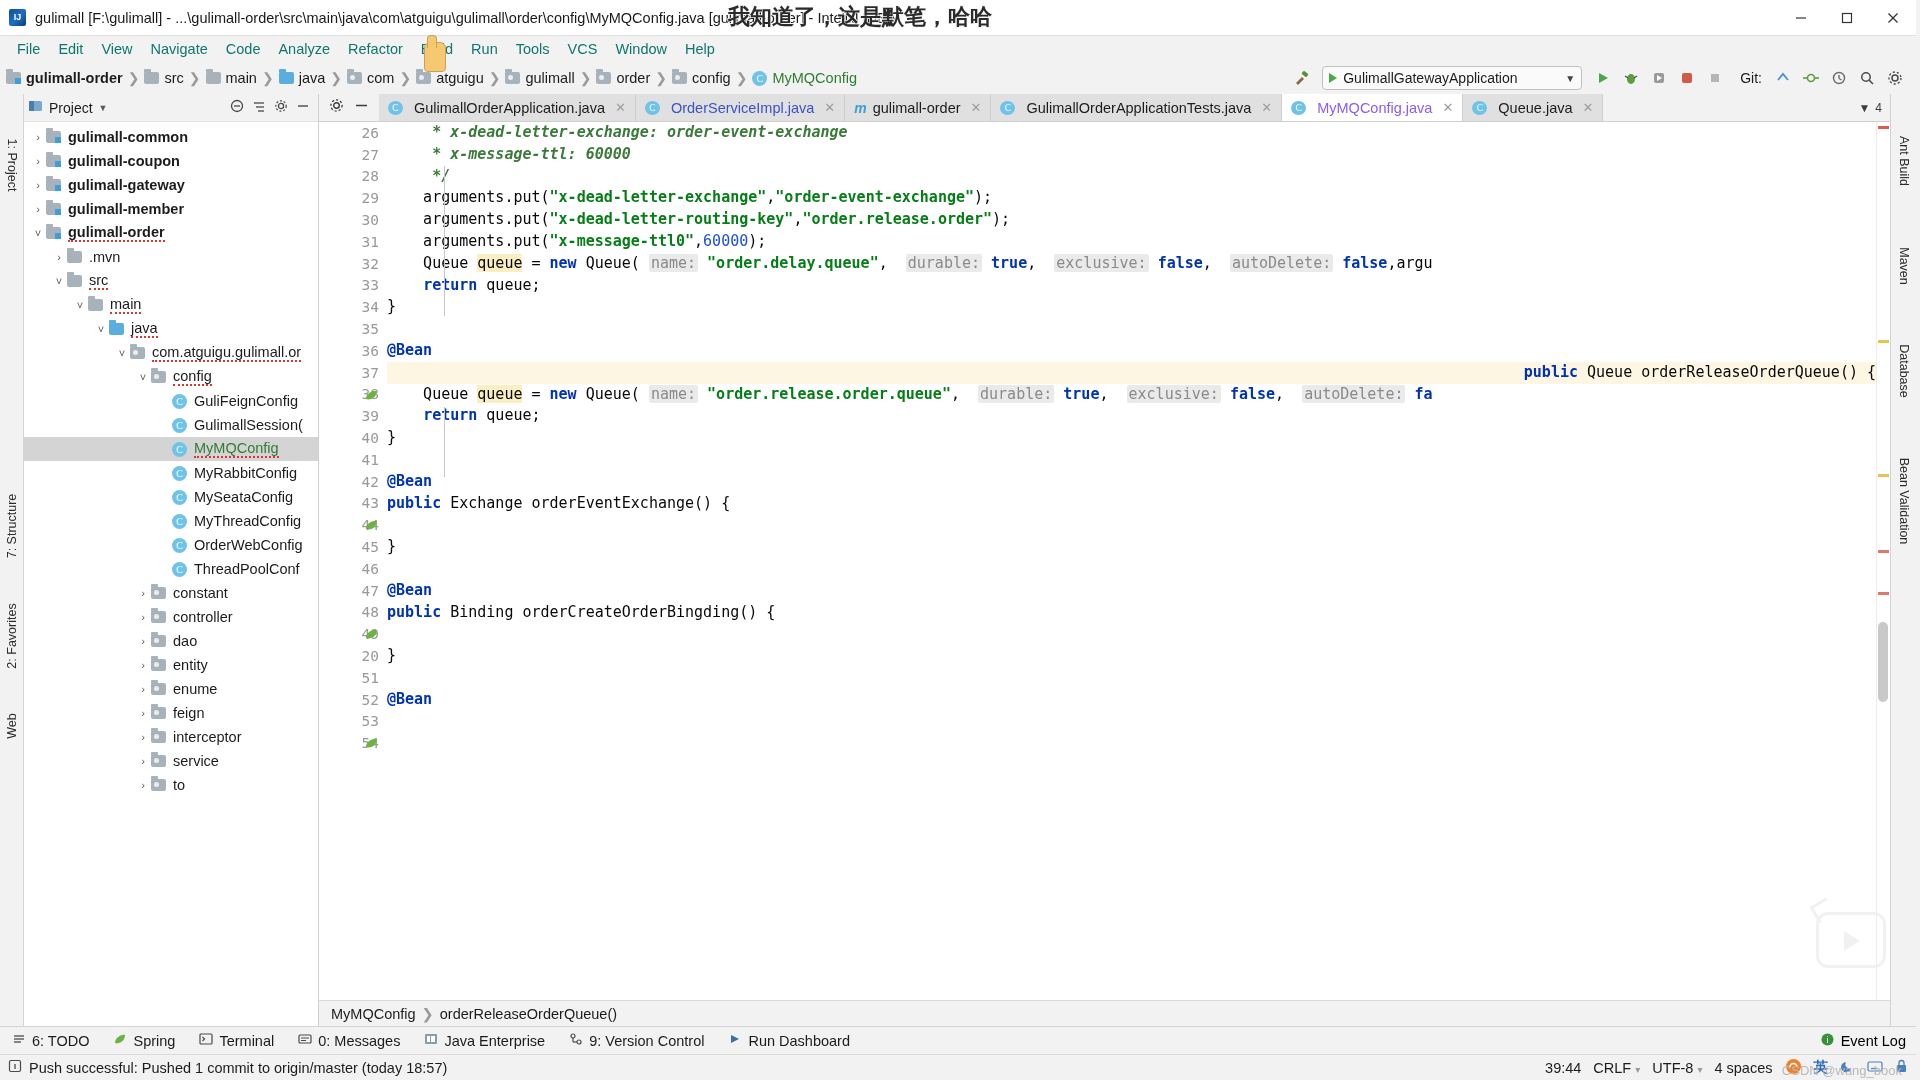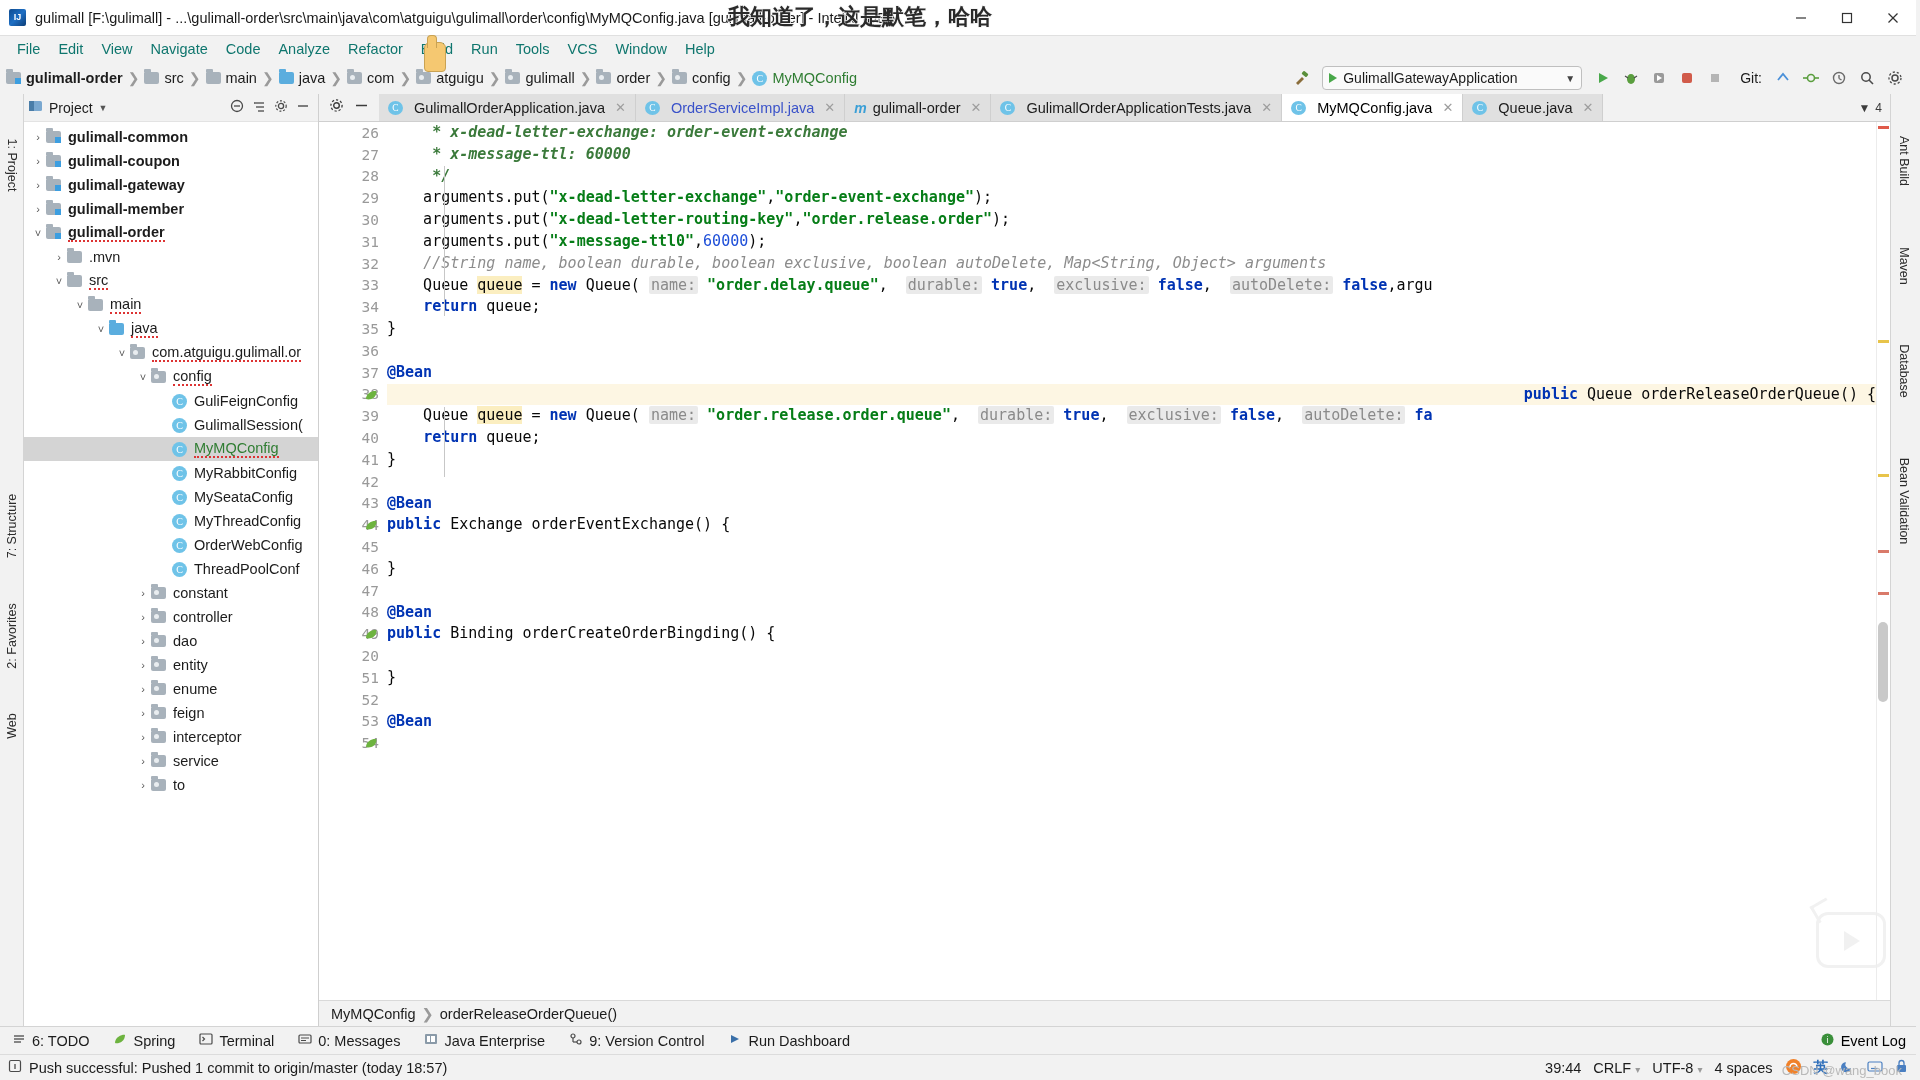--- a/index.html
+++ b/index.html
@@ -88,21 +88,21 @@
   .editor { flex:1 1 auto; display:flex; flex-direction:column; min-width:0; background:#fff; }
   .tabbar { height:28px; background:#f2f2f2; display:flex; align-items:stretch; border-bottom:1px solid #cfcfcf; }
   .tabbar-left { display:flex; align-items:center; gap:10px; padding:0 10px; flex:0 0 auto; color:#3c3c3c; }
   .etab { display:flex; align-items:center; gap:6px; padding:0 9px; font-size:14.5px; background:#e0e0e0;
           border-right:1px solid #cfcfcf; white-space:nowrap; color:#1c1c1c; }
   .etab.active { background:#fff; }
   .etab .x { color:#9d9d9d; font-size:13px; margin-left:4px; }
   .etab .cls-ic { width:14px;height:14px;line-height:14px;font-size:9.5px; }
   .etab .mic { color:#3b9fd6; font-style:italic; font-weight:bold; font-size:14px; }
   .etab .nm.blue { color:#3a52c9; }
-  .etab .nm.green { color:#000000; }
+  .etab .nm.green { color:#8b5cf6; }
   .tab-overflow { margin-left:auto; display:flex; align-items:center; gap:5px; padding:0 8px; font-size:12px; color:#3c3c3c;}
 
   .code-area { flex:1 1 auto; display:flex; position:relative; min-height:0; overflow:hidden; }
   .gutter { width:68px; background:#fff; flex:0 0 68px; position:relative; }
   .gline { height:21.8px; display:flex; align-items:center; justify-content:flex-end; padding-right:8px;
            color:#999; font-family:"DejaVu Sans Mono", monospace; font-size:14.5px; }
   .gbean { position:absolute; left:46px; width:14px; height:14px; }
   .codecol { flex:1 1 auto; position:relative; overflow:hidden; background:#fff; }
   .cline { height:21.8px; font-family:"DejaVu Sans Mono", monospace; font-size:15px; white-space:pre; color:#080808; line-height:21.8px; }
   .cline.hl { background:#fdf6e3;text-align:right; }
@@ -656,21 +656,20 @@
           </div>
         <div class="codecol" id="code-root">
           <div class="foldline" style="top:44px;height:150px;"></div>
           <div class="foldline" style="top:285px;height:70px;"></div>
         <div class="cline">     <span class="jdoc">* x-dead-letter-exchange: order-event-exchange</span></div>
             <div class="cline">     <span class="jdoc">* x-message-ttl: 60000</span></div>
             <div class="cline">     <span class="jdoc">*/</span></div>
             <div class="cline">    arguments.put(<span class="str">"x-dead-letter-exchange"</span>,<span class="str">"order-event-exchange"</span>);</div>
             <div class="cline">    arguments.put(<span class="str">"x-dead-letter-routing-key"</span>,<span class="str">"order.release.order"</span>);</div>
             <div class="cline">    arguments.put(<span class="str">"x-message-ttl0"</span>,<span class="num">60000</span>);</div>
-            <div class="cline">    <span class="cmt">//String name, boolean durable, boolean exclusive, boolean autoDelete, Map&lt;String, Object&gt; arguments</span></div>
             <div class="cline">    Queue <span class="varhl">queue</span> = <span class="kw">new</span> Queue( <span class="hint">name:</span> <span class="str">"order.delay.queue"</span>,  <span class="hint">durable:</span> <span class="kw">true</span>,  <span class="hint">exclusive:</span> <span class="kw">false</span>,  <span class="hint">autoDelete:</span> <span class="kw">false</span>,argu</div>
             <div class="cline">    <span class="kw">return</span> queue;</div>
             <div class="cline">}</div>
             <div class="cline">&nbsp;</div>
             <div class="cline"><span class="kw">@Bean</span></div>
             <div class="cline hl"><span class="kw">public</span> Queue orderReleaseOrderQueue() {</div>
             <div class="cline">    Queue <span class="varhl">queue</span> = <span class="kw">new</span> Queue( <span class="hint">name:</span> <span class="str">"order.release.order.queue"</span>,  <span class="hint">durable:</span> <span class="kw">true</span>,  <span class="hint">exclusive:</span> <span class="kw">false</span>,  <span class="hint">autoDelete:</span> <span class="kw">fa</span></div>
             <div class="cline">    <span class="kw">return</span> queue;</div>
             <div class="cline">}</div>
             <div class="cline">&nbsp;</div>

